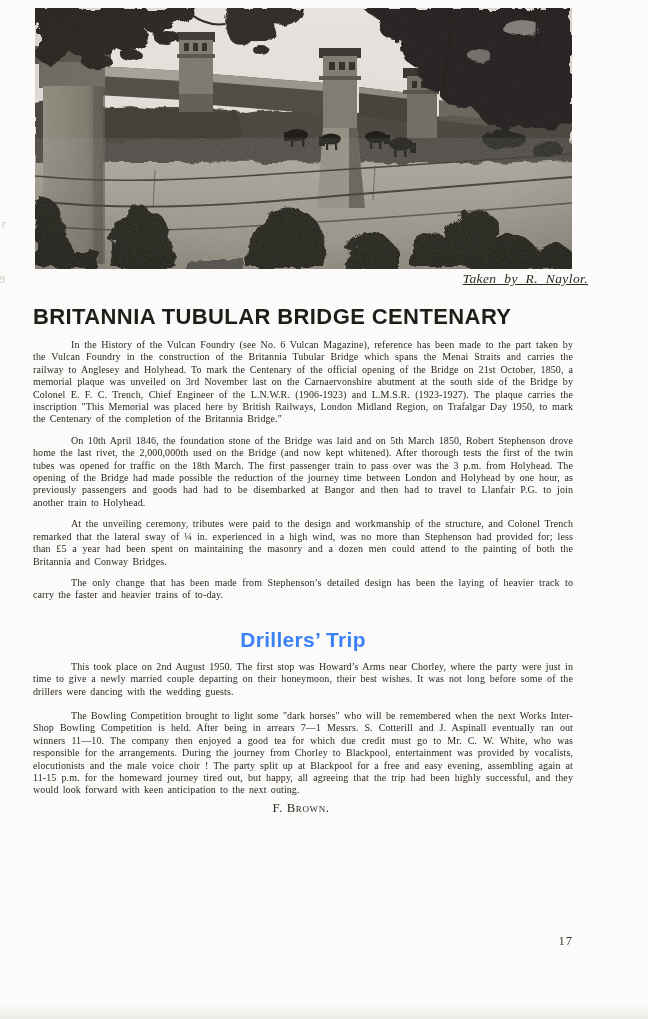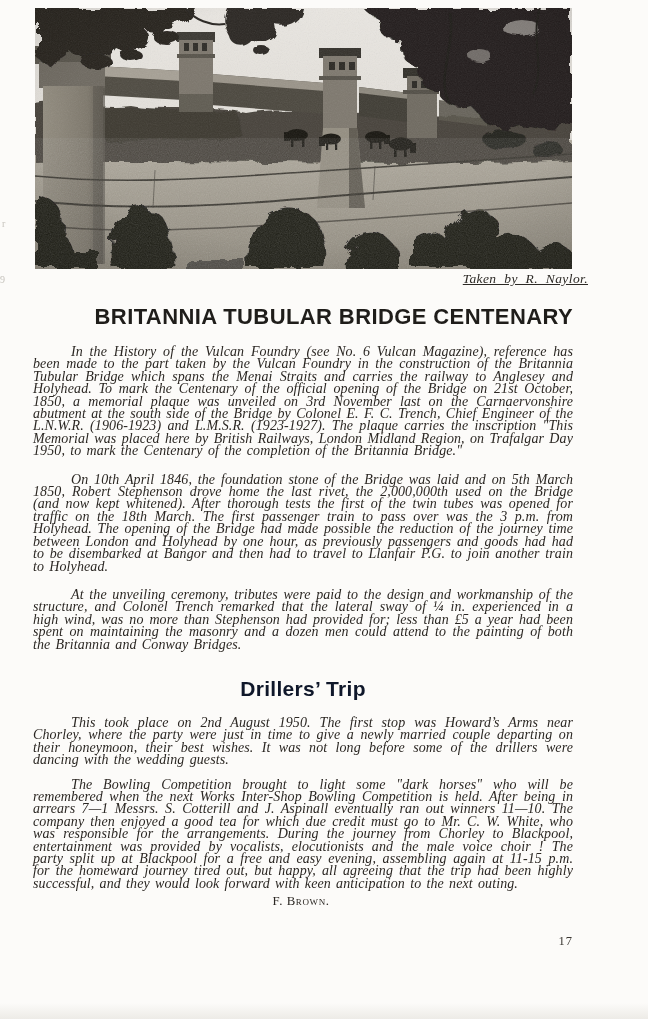--- a/index.html
+++ b/index.html
@@ -27,35 +27,34 @@
   }
   
   .content{
     position:absolute;left:33px;top:304px;width:540px;
     color:#2b2723;
   }
   h1.headline{
     margin:0 0 9px 0;
     font-family:"Liberation Sans", sans-serif;
     font-weight:700;font-size:22px;line-height:26px;
-    letter-spacing:.4px;text-align:right;color:#1f1d1a;
+    letter-spacing:.4px;text-align:left;color:#1f1d1a;
   }
   h2.subhead{
     margin:26px 0 8px 0;
     font-family:"Liberation Sans", sans-serif;
     font-weight:700;font-size:21px;line-height:24px;
-    letter-spacing:.3px;text-align:center;color:#0f172a;
+    letter-spacing:.3px;text-align:center;color:#3b82f6;
   }
   .content p{
-    margin:16px 0 5px 0;
-    font-size:14px;line-height:12.4px;
+    margin:9px 0 5px 0;
+    font-size:10px;line-height:12.4px;
     text-align:justify;text-justify:inter-word;
     word-spacing:1.6px;letter-spacing:.1px;
     text-indent:38px;
-    font-style:italic;
   }
   .content p.gap-before{margin-top:12px;}
   .signature{
     display:block;text-align:center;
     font-size:12.8px;line-height:13px;
     font-variant:small-caps;letter-spacing:.6px;
     padding-right:4px;color:#2b2723;
   }
   .page-number{
     position:absolute;left:33px;top:934px;width:540px;
@@ -247,20 +246,21 @@
 
   <div class="photo-caption">Taken by R. Naylor.</div>
 
   <div class="content">
 
     <h1 class="headline">BRITANNIA TUBULAR BRIDGE CENTENARY</h1>
 
     <p>In the History of the Vulcan Foundry (see No. 6 Vulcan Magazine), reference has been made to the part taken by the Vulcan Foundry in the construction of the Britannia Tubular Bridge which spans the Menai Straits and carries the railway to Anglesey and Holyhead.  To mark the Centenary of the official opening of the Bridge on 21st October, 1850, a memorial plaque was unveiled on 3rd November last on the Carnaervonshire abutment at the south side of the Bridge by Colonel E. F. C. Trench, Chief Engineer of the L.N.W.R. (1906-1923) and L.M.S.R. (1923-1927).  The plaque carries the inscription "This Memorial was placed here by British Railways, London Midland Region, on Trafalgar Day 1950, to mark the Centenary of the completion of the Britannia Bridge."</p>
     <p>On 10th April 1846, the foundation stone of the Bridge was laid and on 5th March 1850, Robert Stephenson drove home the last rivet, the 2,000,000th used on the Bridge (and now kept whitened).  After thorough tests the first of the twin tubes was opened for traffic on the 18th March.  The first passenger train to pass over was the 3 p.m. from Holyhead.  The opening of the Bridge had made possible the reduction of the journey time between London and Holyhead by one hour, as previously passengers and goods had had to be disembarked at Bangor and then had to travel to Llanfair P.G. to join another train to Holyhead.</p>
     <p>At the unveiling ceremony, tributes were paid to the design and workmanship of the structure, and Colonel Trench remarked that the lateral sway of ¼ in. experienced in a high wind, was no more than Stephenson had provided for; less than £5 a year had been spent on maintaining the masonry and a dozen men could attend to the painting of both the Britannia and Conway Bridges.</p>
+    <p>The only change that has been made from Stephenson’s detailed design has been the laying of heavier track to carry the faster and heavier trains of to-day.</p>
 
     <h2 class="subhead">Drillers’ Trip</h2>
 
     <p>This took place on 2nd August 1950.  The first stop was Howard’s Arms near Chorley, where the party were just in time to give a newly married couple departing on their honeymoon, their best wishes.  It was not long before some of the drillers were dancing with the wedding guests.</p>
     <p class="gap-before">The Bowling Competition brought to light some "dark horses" who will be remembered when the next Works Inter-Shop Bowling Competition is held.  After being in arrears 7—1 Messrs. S. Cotterill and J. Aspinall eventually ran out winners 11—10.  The company then enjoyed a good tea for which due credit must go to Mr. C. W. White, who was responsible for the arrangements.  During the journey from Chorley to Blackpool, entertainment was provided by vocalists, elocutionists and the male voice choir !  The party split up at Blackpool for a free and easy evening, assembling again at 11-15 p.m. for the homeward journey tired out, but happy, all agreeing that the trip had been highly successful, and they would look forward with keen anticipation to the next outing.</p>
 
     <span class="signature">F. Brown.</span>
   </div>
 
   <div class="page-number">17</div>

